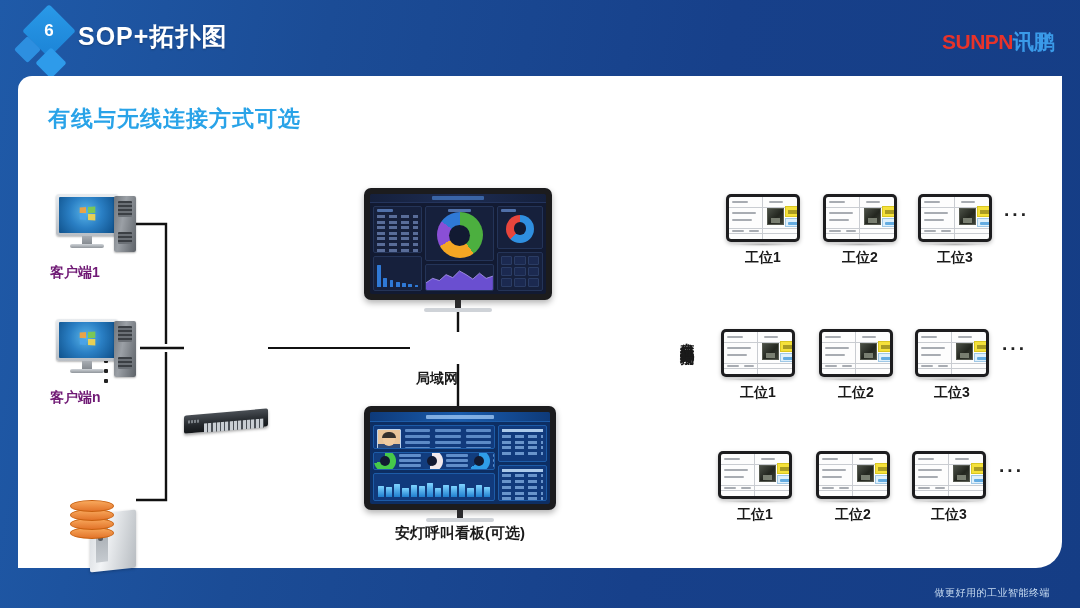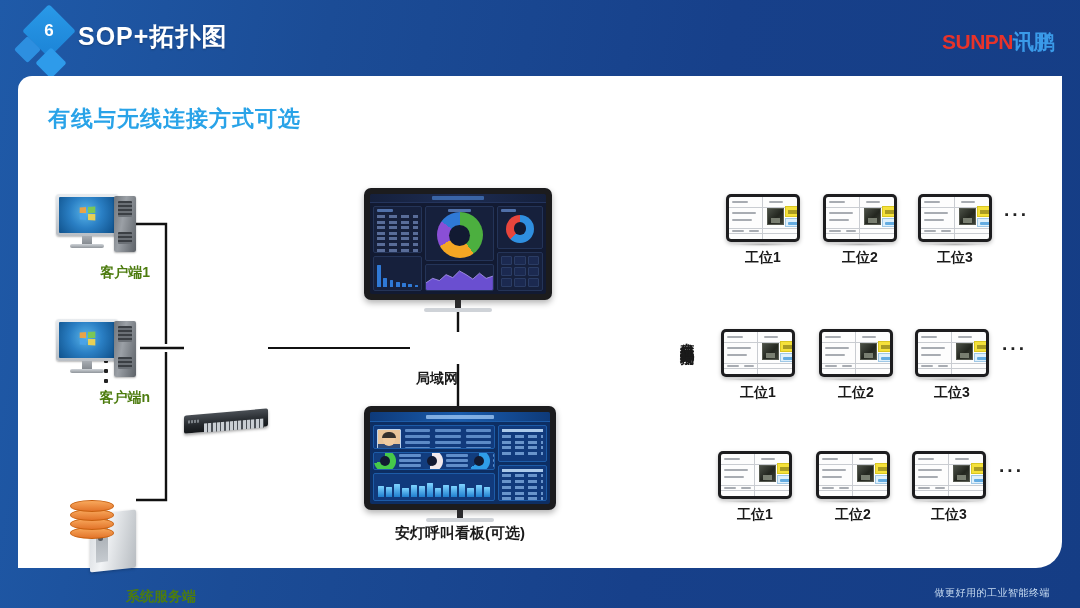--- a/index.html
+++ b/index.html
@@ -65,22 +65,22 @@
     position: absolute; right: 30px; bottom: 8px;
     color: #c9ddf2; font-size: 10px; letter-spacing: .5px;
   }
 
   
   #diagram { position: absolute; left: 0; top: 0; width: 1044px; height: 492px; }
   #wires { position: absolute; left: 0; top: 0; width: 1044px; height: 492px; }
 
   .node { position: absolute; }
   .node-label {
-    position: absolute; text-align: right;
-    color: #4d7c0f; font-size: 14px; font-weight: bold; white-space: nowrap;
+    position: absolute; text-align: left;
+    color: #701a75; font-size: 14px; font-weight: bold; white-space: nowrap;
   }
 
   
   .pc { position: absolute; width: 86px; height: 62px; }
   .pc .mon-frame {
     position: absolute; left: 0; top: 0; width: 62px; height: 42px;
     background: linear-gradient(#e9ecef, #b9bec4);
     border-radius: 3px; padding: 3px;
     box-shadow: 0 1px 2px rgba(0,0,0,.28);
   }
@@ -469,21 +469,20 @@
 
     <div id="db-server">
       <div class="case"></div>
       <div class="case-panel"></div>
       <div class="case-led"></div>
       <div class="disk d4"></div>
       <div class="disk d3"></div>
       <div class="disk d2"></div>
       <div class="disk d1"></div>
     </div>
-    <div class="node-label" style="left:8px; top:512px; width:170px;">系统服务端</div>
 
     <div id="switch">
       <div class="body"></div>
       <div class="leds"></div>
       <div class="ports"></div>
     </div>
 
     <div id="lan-label">局域网</div>
     <div id="router">
       <div class="body"></div>

